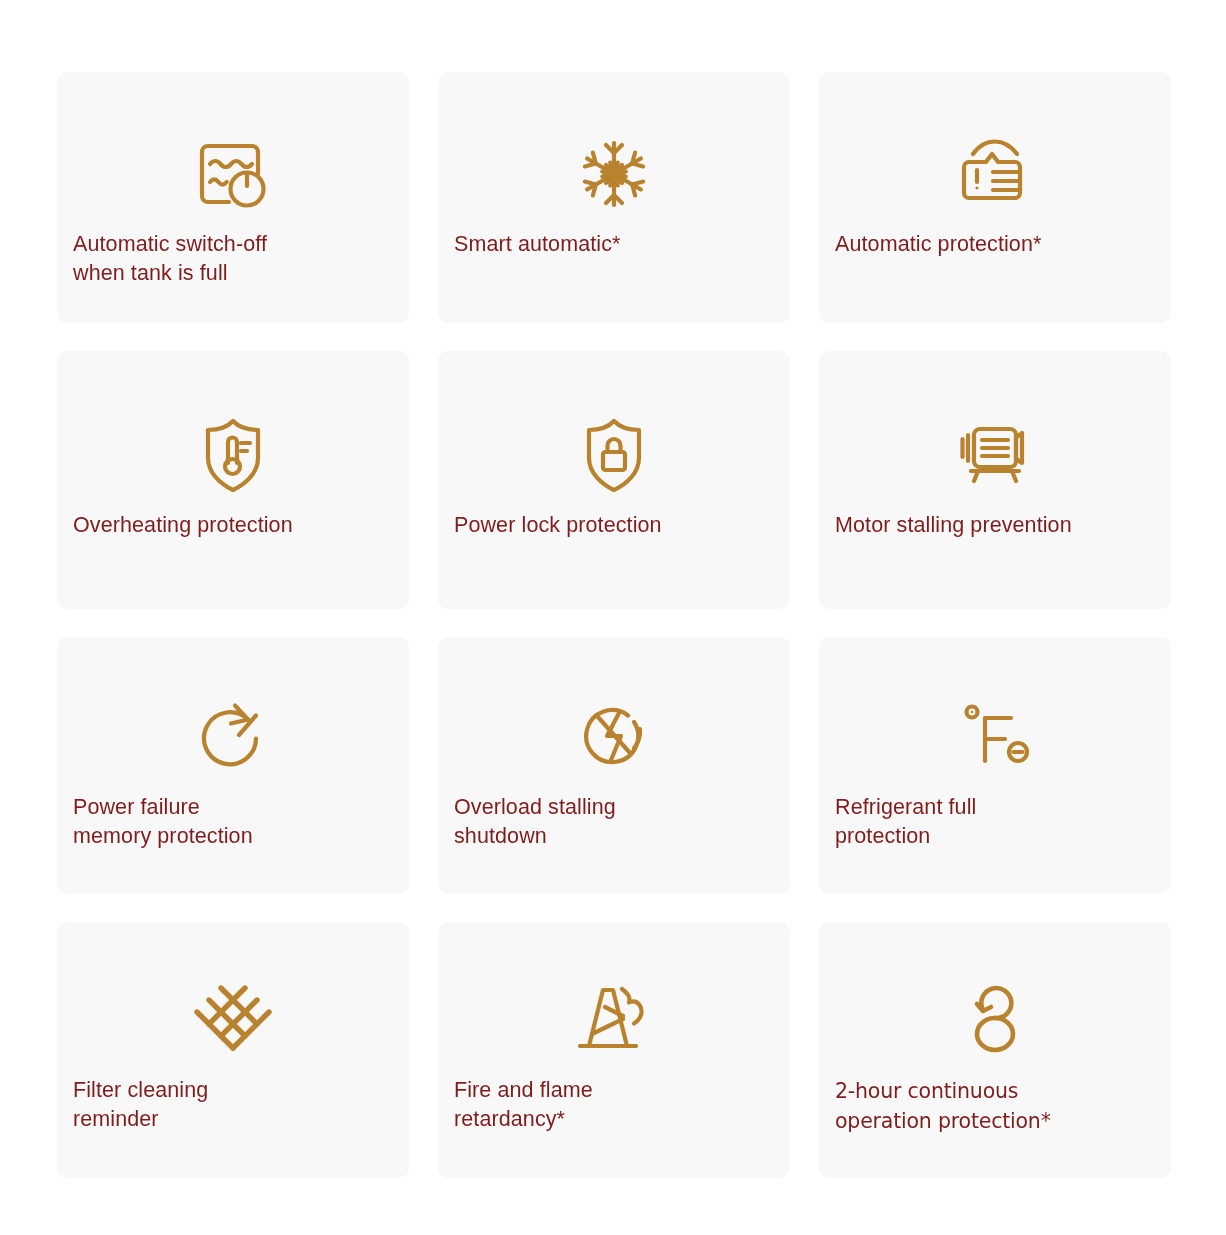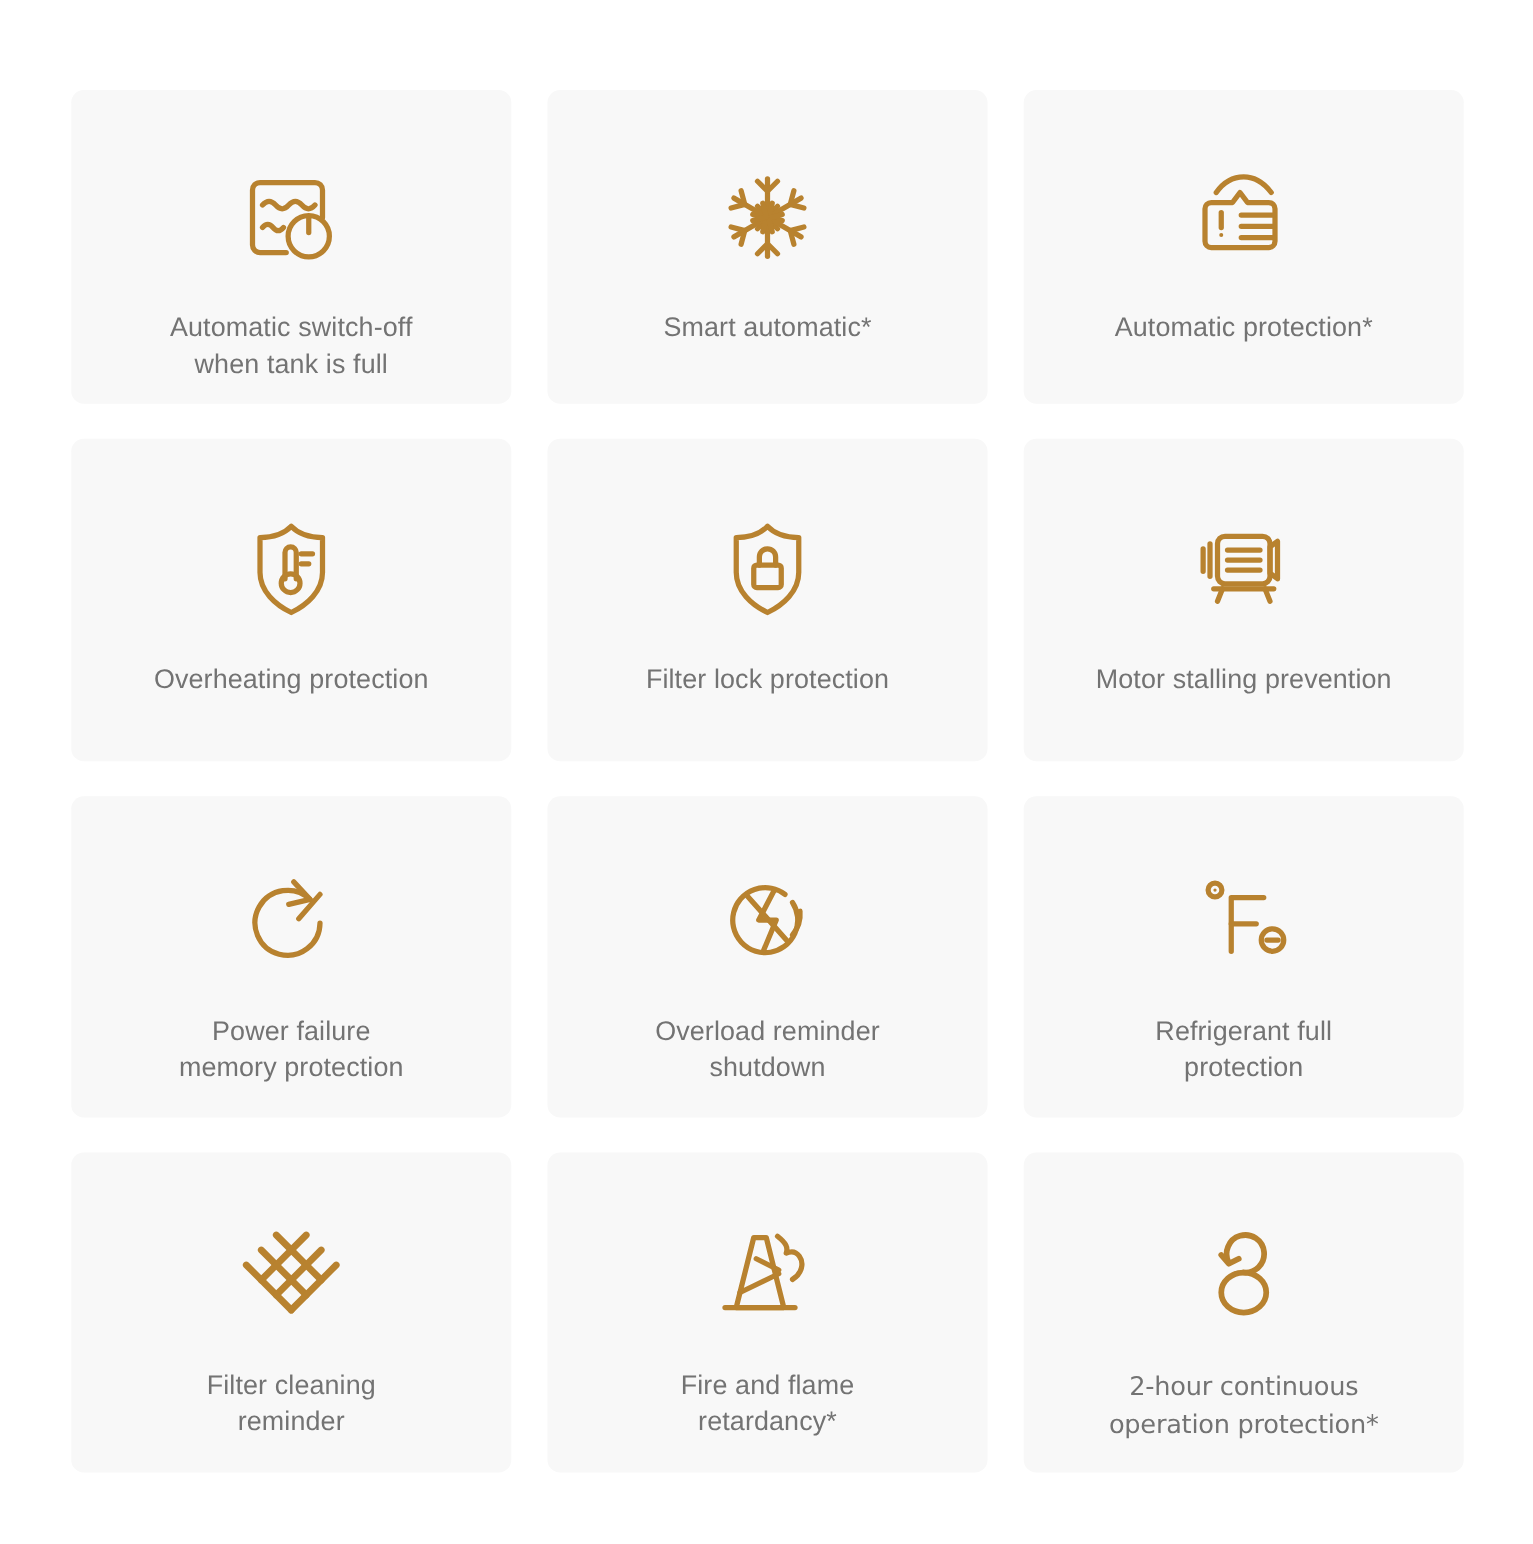--- a/index.html
+++ b/index.html
@@ -50,26 +50,25 @@
     flex: none;
   }
 
   .icon-wrap svg {
     display: block;
     width: 96px;
     height: 96px;
   }
 
   .feature-label {
-    margin-top: 26px;
+    margin-top: 8px;
     width: 320px;
-    text-align: center;
     font-size: 21.5px;
     line-height: 29px;
-    color: #737373;
+    color: #7f1d1d;
     letter-spacing: 0.1px;
     font-family: "Liberation Sans", sans-serif;
     white-space: pre-line;
   }
 
   
   .feature-card.alt-font .feature-label {
     font-family: "DejaVu Sans", sans-serif;
     font-size: 20.5px;
     line-height: 30px;
@@ -158,21 +157,21 @@
     </div>
 
     <div class="feature-card">
       <span class="icon-wrap">
         <svg viewBox="0 0 96 96" fill="none" stroke="#b8822f" stroke-width="4.2" stroke-linecap="round" stroke-linejoin="round">
           <path d="M48 14c-6.5 7-15.5 9-25 9v28c0 15 12.5 26 25 32 12.5-6 25-17 25-32V23c-9.5 0-18.5-2-25-9z"></path>
           <rect x="37" y="45" width="22" height="18" rx="2.5"></rect>
           <path d="M41.5 45v-6.5a6.5 6.5 0 0 1 13 0V45"></path>
         </svg>
       </span>
-      <div class="feature-label">Filter lock protection</div>
+      <div class="feature-label">Power lock protection</div>
     </div>
 
     <div class="feature-card">
       <span class="icon-wrap">
         <svg viewBox="0 0 96 96" fill="none" stroke="#b8822f" stroke-width="4.2" stroke-linecap="round" stroke-linejoin="round">
           <rect x="27" y="22" width="42" height="38" rx="6"></rect>
           <path d="M21 28v26M15.5 32v18"></path>
           <path d="M75 26v30l-6-4.5v-21z"></path>
           <path d="M35 33h26M35 41h26M35 49h26"></path>
           <path d="M24 64h48"></path>
@@ -200,21 +199,21 @@
 
     <div class="feature-card">
       <span class="icon-wrap">
         <svg viewBox="0 0 96 96" fill="none" stroke="#b8822f" stroke-width="4.2" stroke-linecap="round" stroke-linejoin="round">
           <path d="M68 33a26 26 0 1 1-6-6.5"></path>
           <path d="M74 40a26 26 0 0 1-6 19"></path>
           <path d="M53 24L41 47h14L45 71"></path>
           <path d="M32 28l32 36"></path>
         </svg>
       </span>
-      <div class="feature-label">Overload reminder
+      <div class="feature-label">Overload stalling
 shutdown</div>
     </div>
 
     <div class="feature-card">
       <span class="icon-wrap">
         <svg viewBox="0 0 96 96" fill="none" stroke="#b8822f" stroke-width="4.2" stroke-linecap="round" stroke-linejoin="round">
           <circle cx="25" cy="23" r="5.5"></circle>
           <circle cx="25" cy="23" r="1.3" fill="#b8822f" stroke="none"></circle>
           <path d="M38 72V29h26"></path>
           <path d="M38 50h20"></path>

